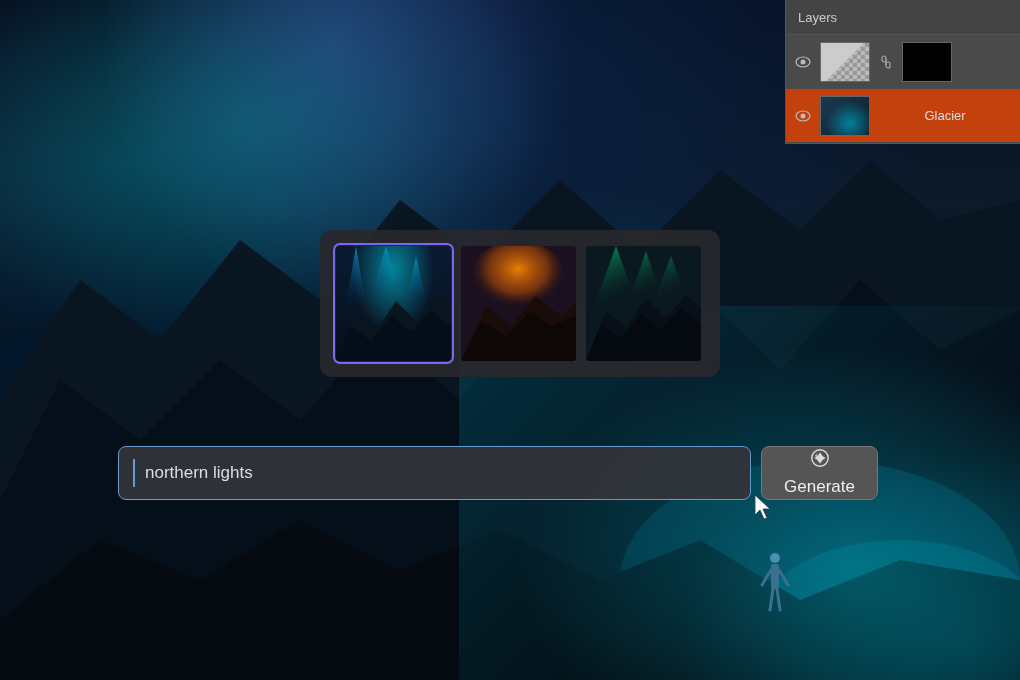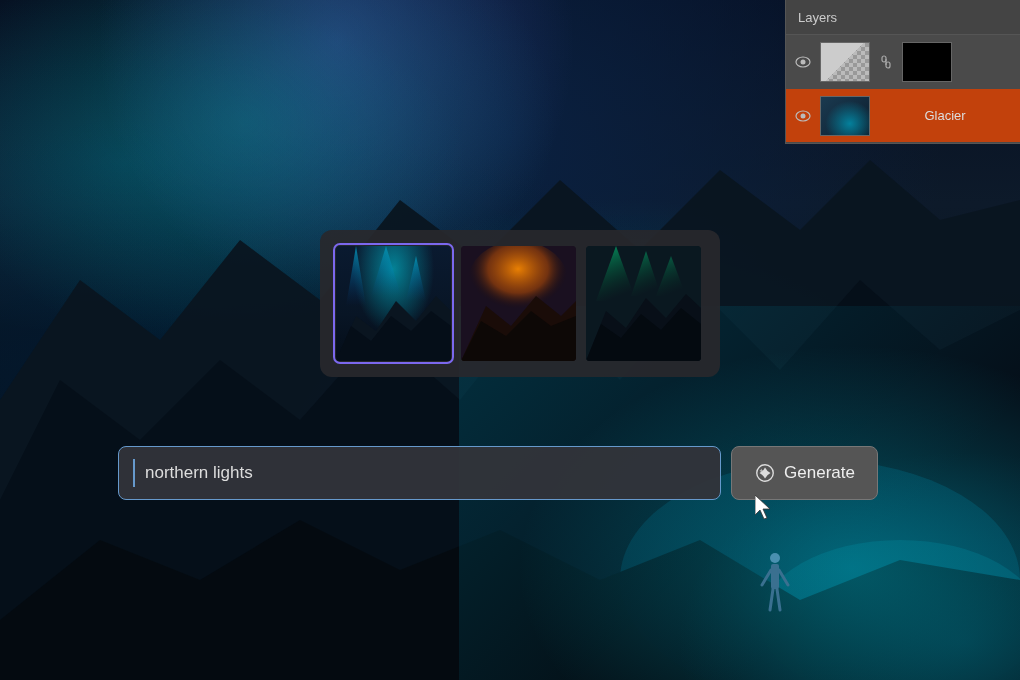--- a/index.html
+++ b/index.html
@@ -244,20 +244,21 @@
       gap: 8px;
       background: #555;
       border: 1px solid #777;
       border-radius: 8px;
       padding: 0 22px;
       height: 54px;
       cursor: pointer;
       color: #eee;
       font-size: 17px;
       white-space: nowrap;
+      flex-direction: column;
     }
 
     .generate-icon {
       width: 22px;
       height: 22px;
     }
 
     
     #cursor {
       position: absolute;

